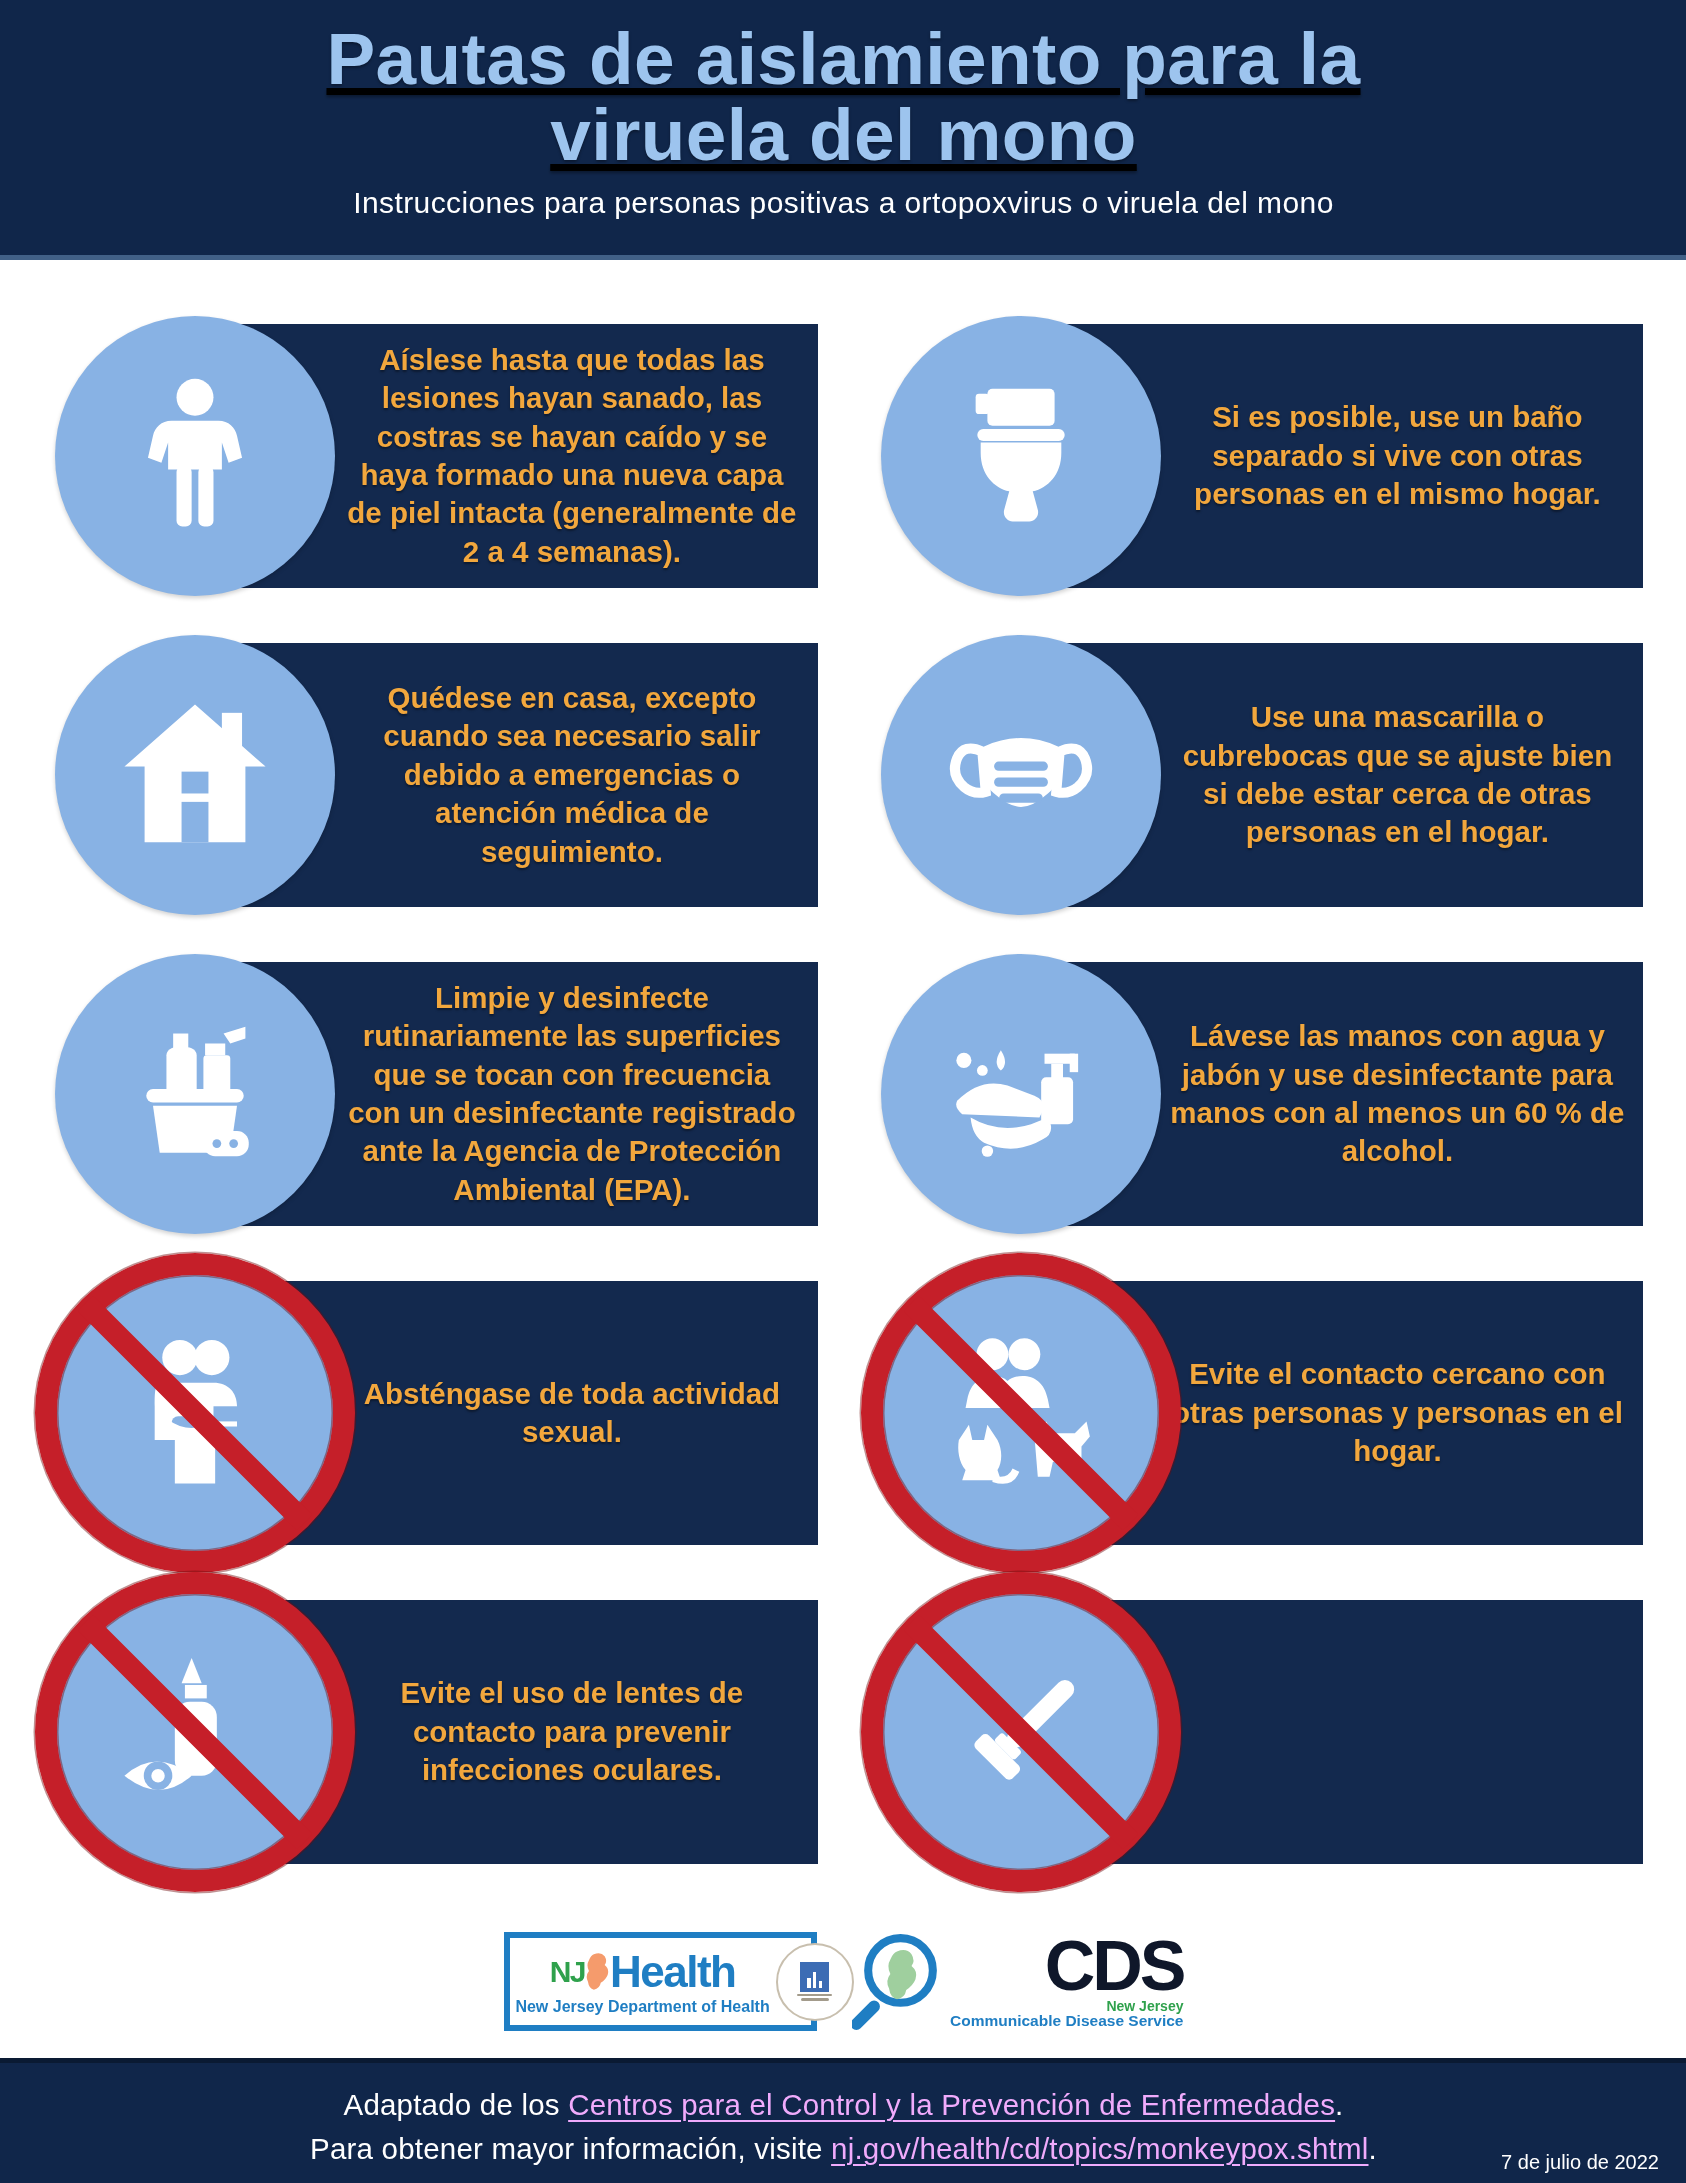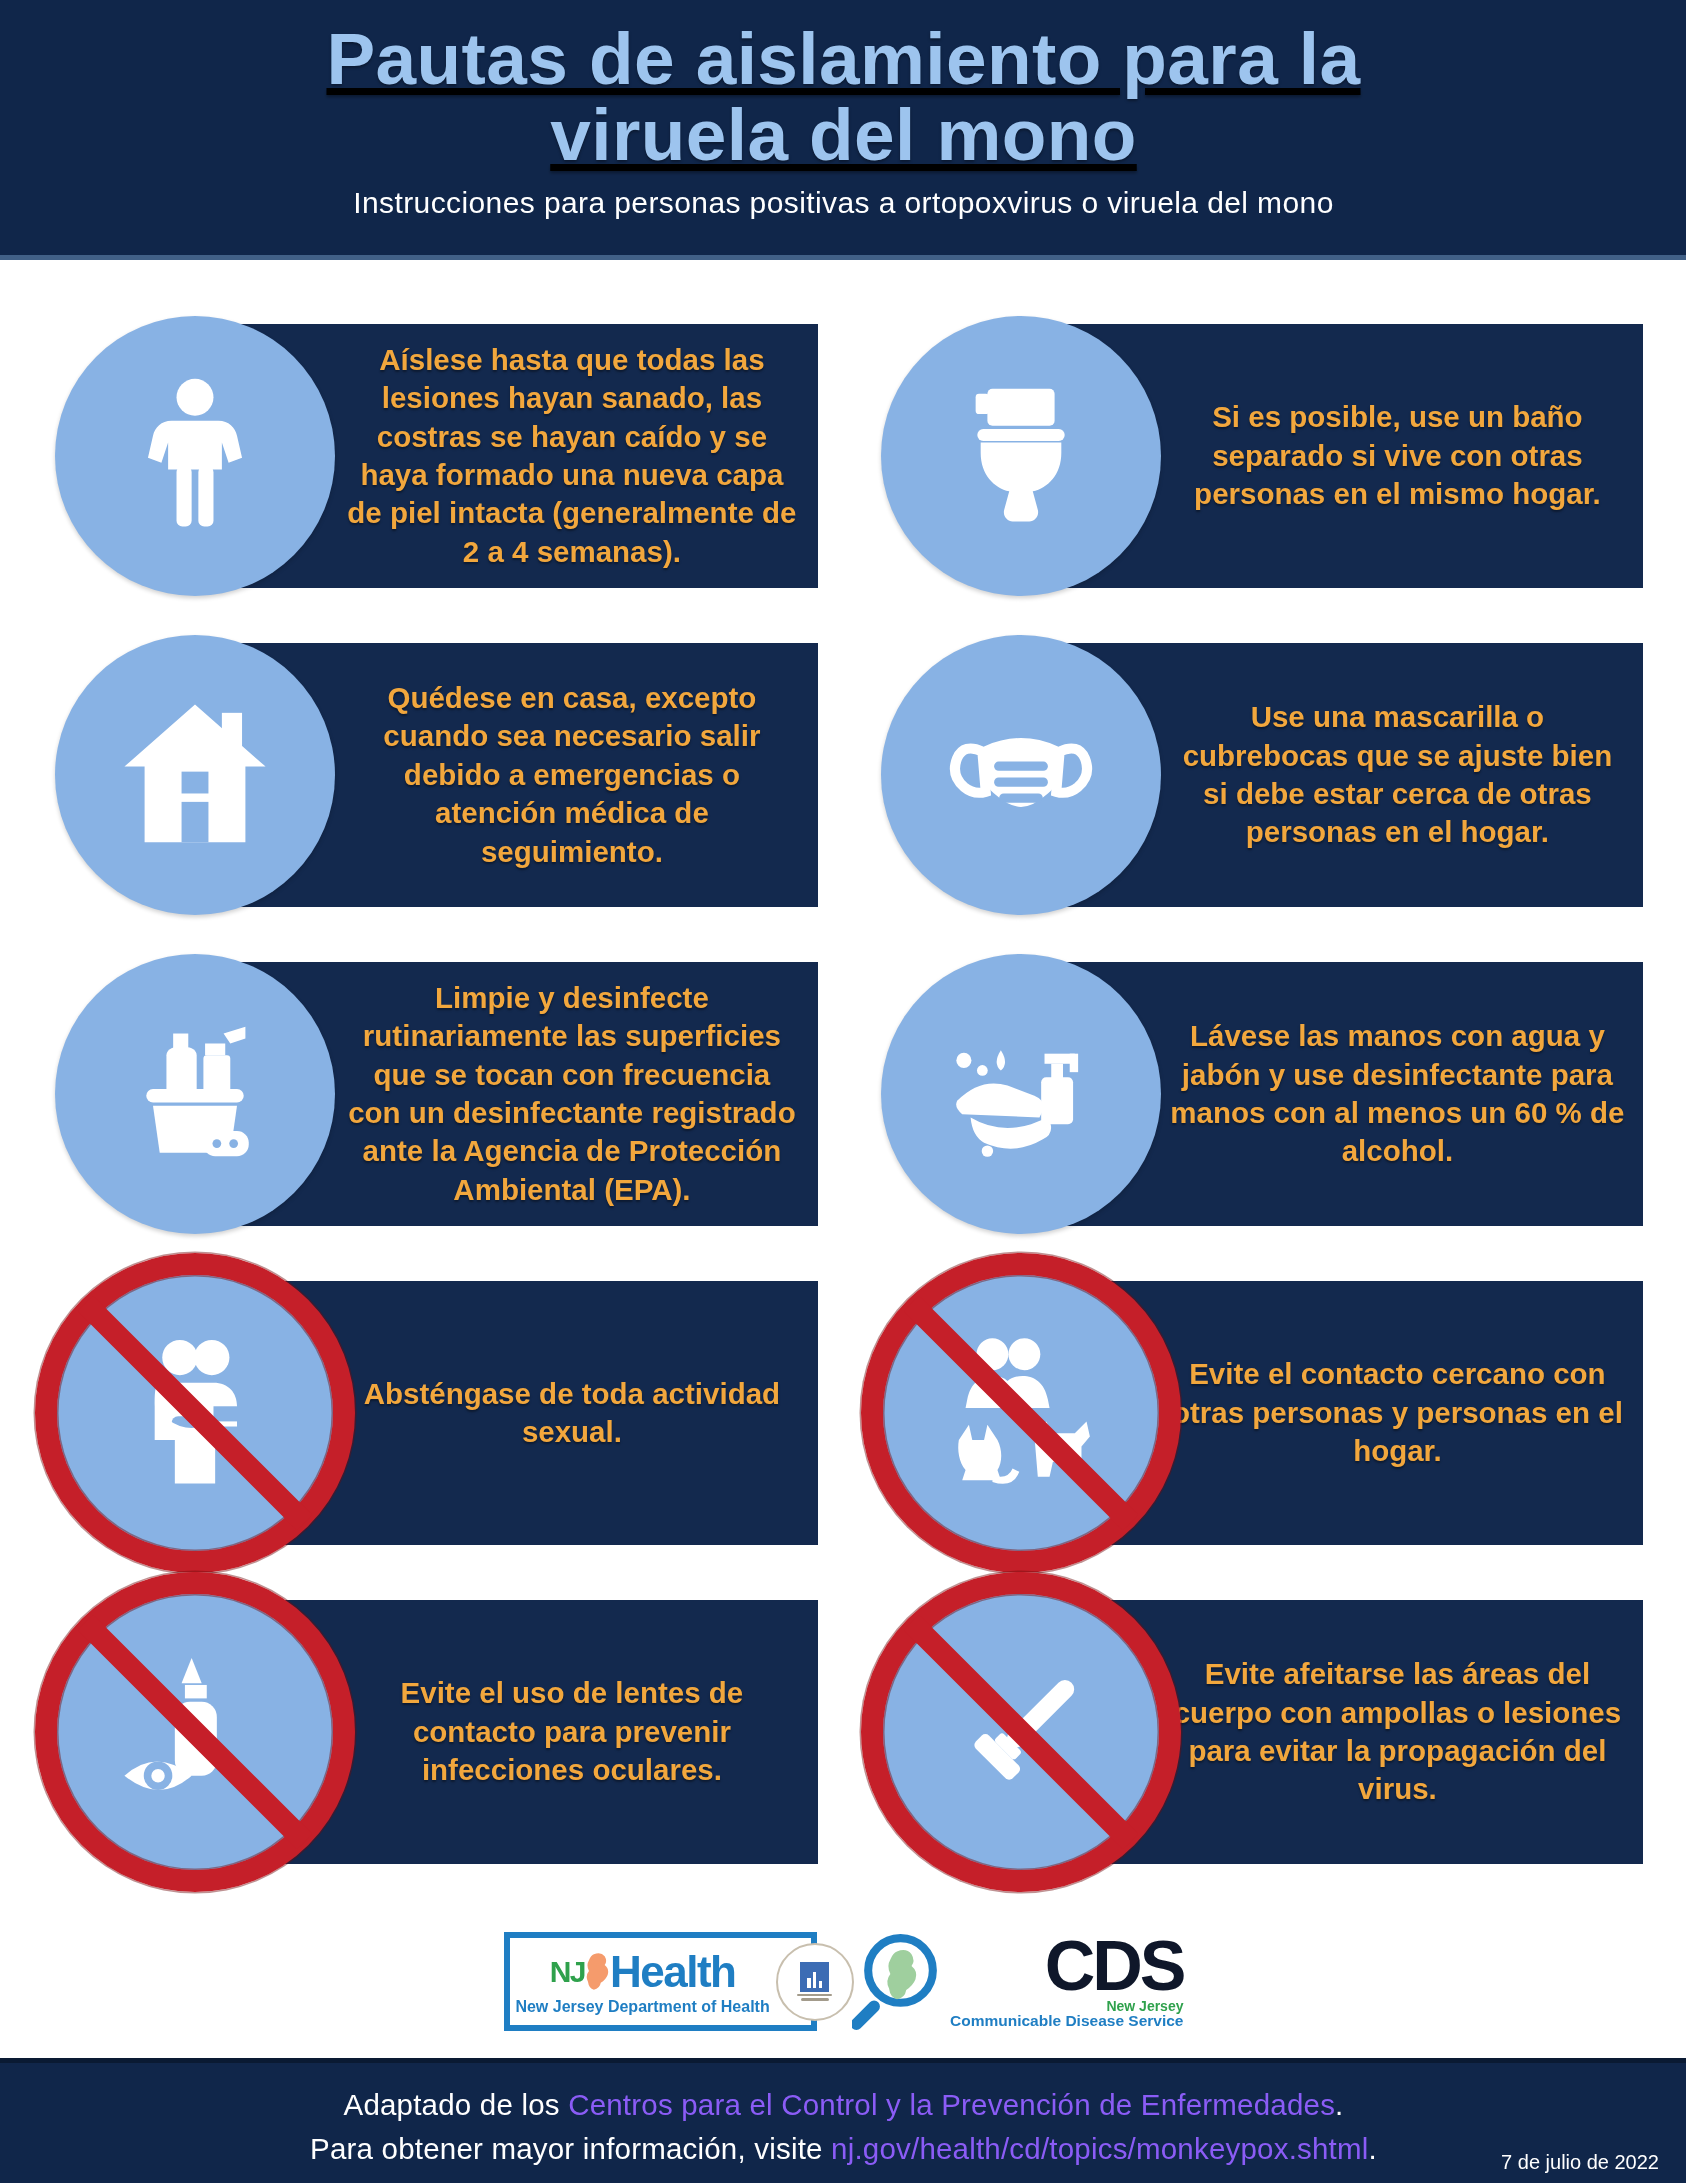--- a/index.html
+++ b/index.html
@@ -54,21 +54,21 @@
   .cds-abbr{font-size:70px;font-weight:800;color:#0f172a;letter-spacing:-3px;line-height:0.95;}
   .cds-nj{font-size:14px;font-weight:700;color:#2FA14C;margin-top:-1.5px;}
   .cds-svc{font-size:15.5px;font-weight:700;color:#1F7EC3;margin-top:-1.5px;}
 
   
   .bottom{position:absolute;left:0;top:2058px;width:100%;height:125px;background:#10264A;
           border-top:5.2px solid #0A1A33;box-sizing:border-box;text-align:center;color:#ffffff;}
   .b-line{font-size:29.5px;margin:0;font-weight:500;letter-spacing:0.2px;}
   .b-line.first{margin-top:25px;}
   .b-line.second{margin-top:10.3px;}
-  .link{color:#8b5cf6;text-underline-offset:5.2px;
+  .link{color:#f0abfc;text-decoration:underline;text-underline-offset:5.2px;
         text-decoration-thickness:2.2px;cursor:pointer;}
   .date{position:absolute;right:28px;bottom:8.9px;font-size:20px;color:#ffffff;font-weight:500;}
 
   .defs-holder{position:absolute;width:0;height:0;overflow:hidden;}
 </style>
 </head>
 <body>
 
 <svg class="defs-holder" aria-hidden="true">
   <defs>
@@ -257,21 +257,20 @@
         <svg class="icon-svg" viewBox="0 0 228 228" width="168" height="168">
             <use href="#eye-drops-icon" xlink:href="#eye-drops-icon"></use>
           </svg>
       </div>
       <div class="ban">
         <div class="slash"></div>
       </div>
     </div>
       <div class="card">
       <div class="box"></div>
-      <div class="card-text">Evite afeitarse las áreas del cuerpo con ampollas o lesiones para evitar la propagación del virus.</div>
       <div class="circle">
         <svg class="icon-svg" viewBox="0 0 228 228" width="168" height="168">
             <use href="#razor-icon" xlink:href="#razor-icon"></use>
           </svg>
       </div>
       <div class="ban">
         <div class="slash"></div>
       </div>
     </div>
     </div>

